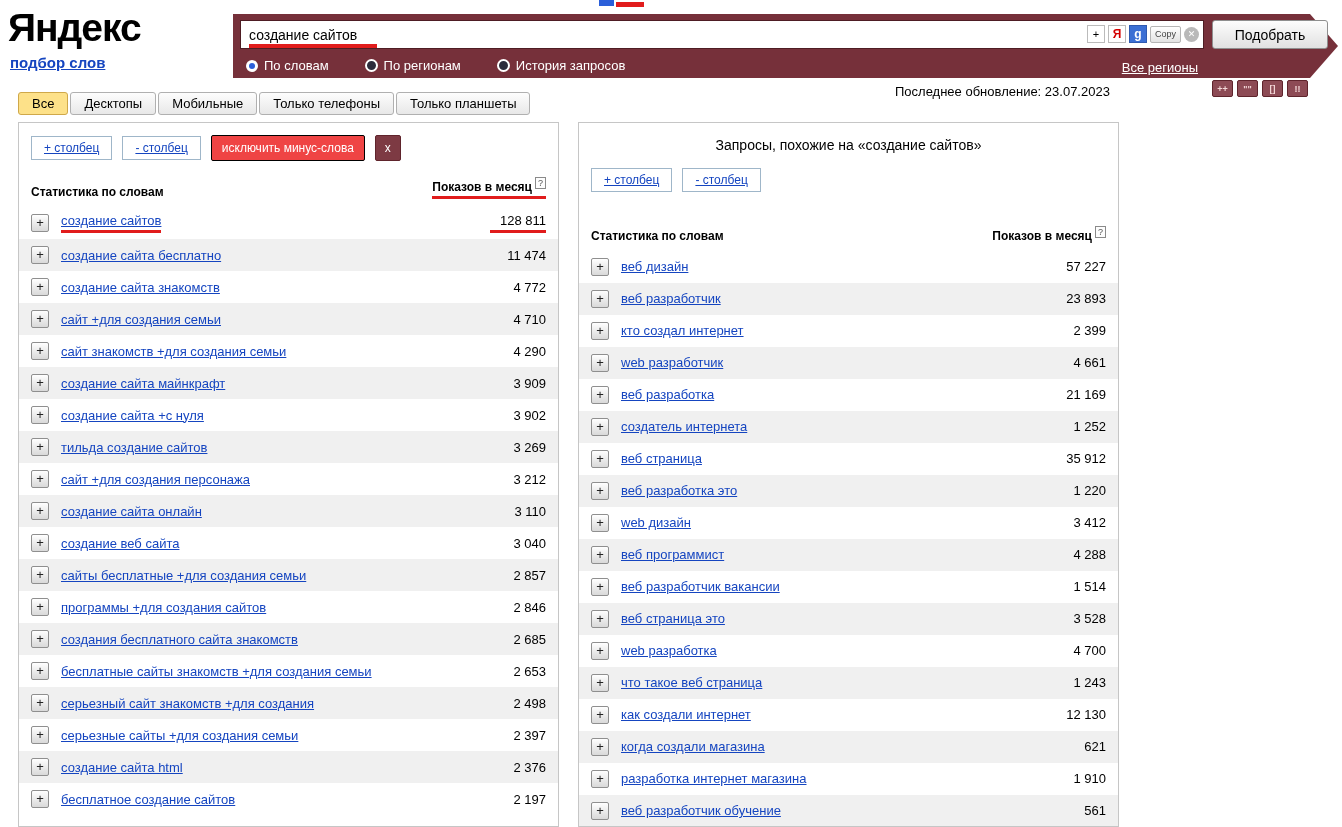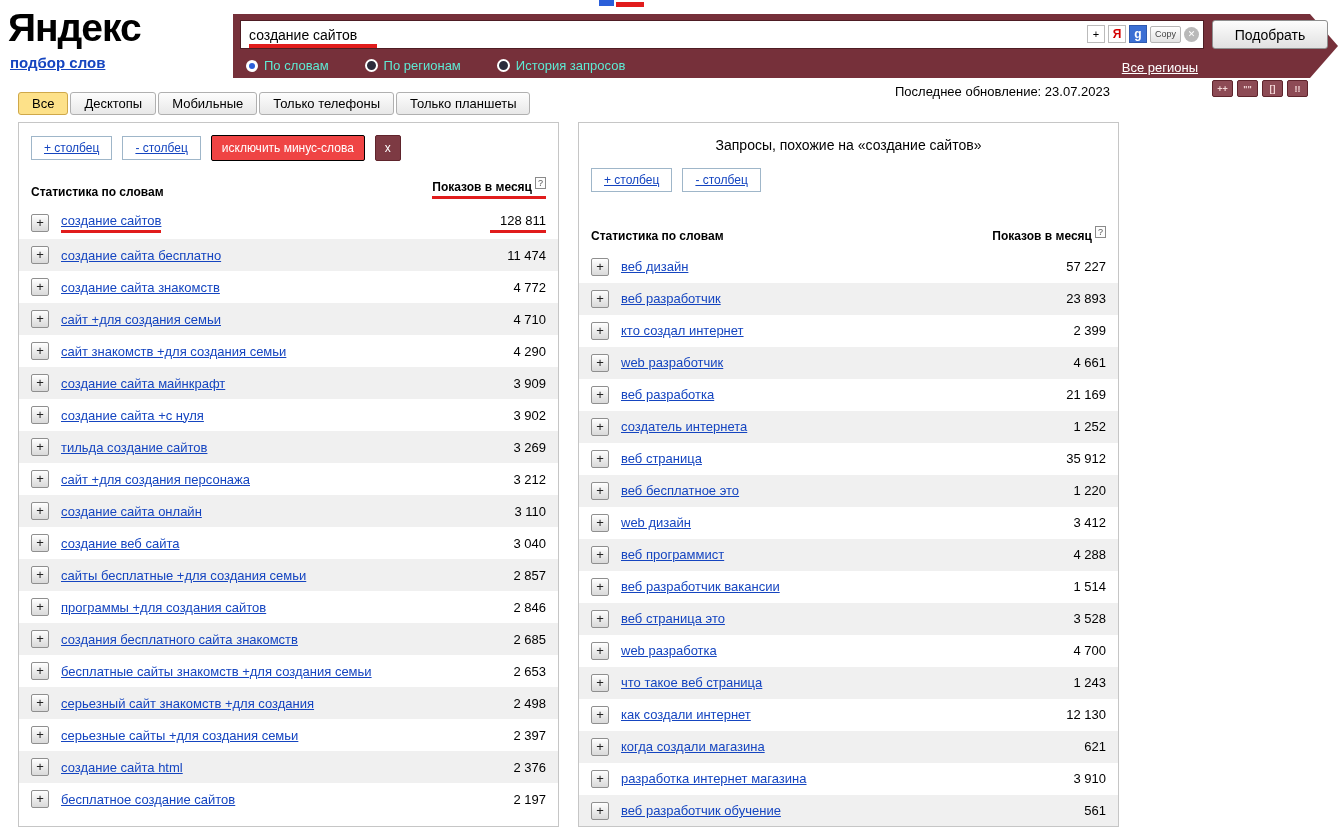--- a/index.html
+++ b/index.html
@@ -27,21 +27,21 @@
     font-size:14px; font-family:"Liberation Sans",sans-serif; padding:0 150px 0 8px; }
   .search-annot { position:absolute; left:8px; top:23px; width:128px; height:4px; background:#e11c1c; }
   .input-icons { position:absolute; right:4px; top:4px; display:flex; gap:3px; align-items:center; }
   .ibox { width:18px; height:18px; border:1px solid #bbb; background:#fff; display:flex; align-items:center; justify-content:center; font-size:11px; }
   .ibox.yandex { color:#d40000; font-weight:bold; font-size:12px; }
   .ibox.google { background:#3b6fd4; border-color:#2f5ab0; color:#fff; font-weight:bold; font-size:12px; }
   .copy-btn { height:17px; border:1px solid #b5b5b5; background:linear-gradient(#fff,#e3e3e3); font-size:9px; padding:0 4px; color:#444; border-radius:2px; }
   .clear-icon { width:15px; height:15px; border-radius:50%; background:#b9b9b9; color:#fff; font-size:9px; display:flex; align-items:center; justify-content:center; }
   .submit-btn { position:absolute; left:979px; top:6px; width:116px; height:29px; border:1px solid #8f8f8f; border-radius:3px;
     background:linear-gradient(#fdfdfd,#e1e1e1); font-size:14px; font-family:"Liberation Sans",sans-serif; color:#000; }
-  .radio-row { position:absolute; left:13px; top:44px; display:flex; gap:36px; align-items:center; color:#5eead4; font-size:13px; }
+  .radio-row { position:absolute; left:13px; top:44px; display:flex; gap:36px; align-items:center; color:#ffffff; font-size:13px; }
   .radio-opt { display:flex; align-items:center; gap:6px; cursor:pointer; }
   .radio { width:12px; height:12px; border-radius:50%; background:#fff; position:relative; flex:none; }
   .radio.sel::after { content:""; position:absolute; left:3px; top:3px; width:6px; height:6px; border-radius:50%; background:#2b5fd9; }
   .radio.unsel { background:#2c2c3c; border:2px solid #fff; width:13px; height:13px; }
   .all-regions { position:absolute; right:112px; top:46px; color:#fff; text-decoration:underline; font-size:13px; }
   .bar-icons { position:absolute; right:2px; top:66px; display:flex; gap:4px; }
   .bar-icon { width:21px; height:17px; background:#8d4b55; border:1px solid #5f242c; color:#f2d6d6; font-size:9px; font-weight:bold;
     display:flex; align-items:center; justify-content:center; border-radius:2px; }
 
   
@@ -284,21 +284,21 @@
     <a class="kw">создатель интернета</a>
     <span class="count">1 252</span>
   </div>
       <div class="row">
     <button class="plus-btn">+</button>
     <a class="kw">веб страница</a>
     <span class="count">35 912</span>
   </div>
       <div class="row">
     <button class="plus-btn">+</button>
-    <a class="kw">веб бесплатное это</a>
+    <a class="kw">веб разработка это</a>
     <span class="count">1 220</span>
   </div>
       <div class="row">
     <button class="plus-btn">+</button>
     <a class="kw">web дизайн</a>
     <span class="count">3 412</span>
   </div>
       <div class="row">
     <button class="plus-btn">+</button>
     <a class="kw">веб программист</a>
@@ -330,21 +330,21 @@
     <span class="count">12 130</span>
   </div>
       <div class="row">
     <button class="plus-btn">+</button>
     <a class="kw">когда создали магазина</a>
     <span class="count">621</span>
   </div>
       <div class="row">
     <button class="plus-btn">+</button>
     <a class="kw">разработка интернет магазина</a>
-    <span class="count">3 910</span>
+    <span class="count">1 910</span>
   </div>
       <div class="row">
     <button class="plus-btn">+</button>
     <a class="kw">веб разработчик обучение</a>
     <span class="count">561</span>
   </div>
       <div class="row">
     
     
     

